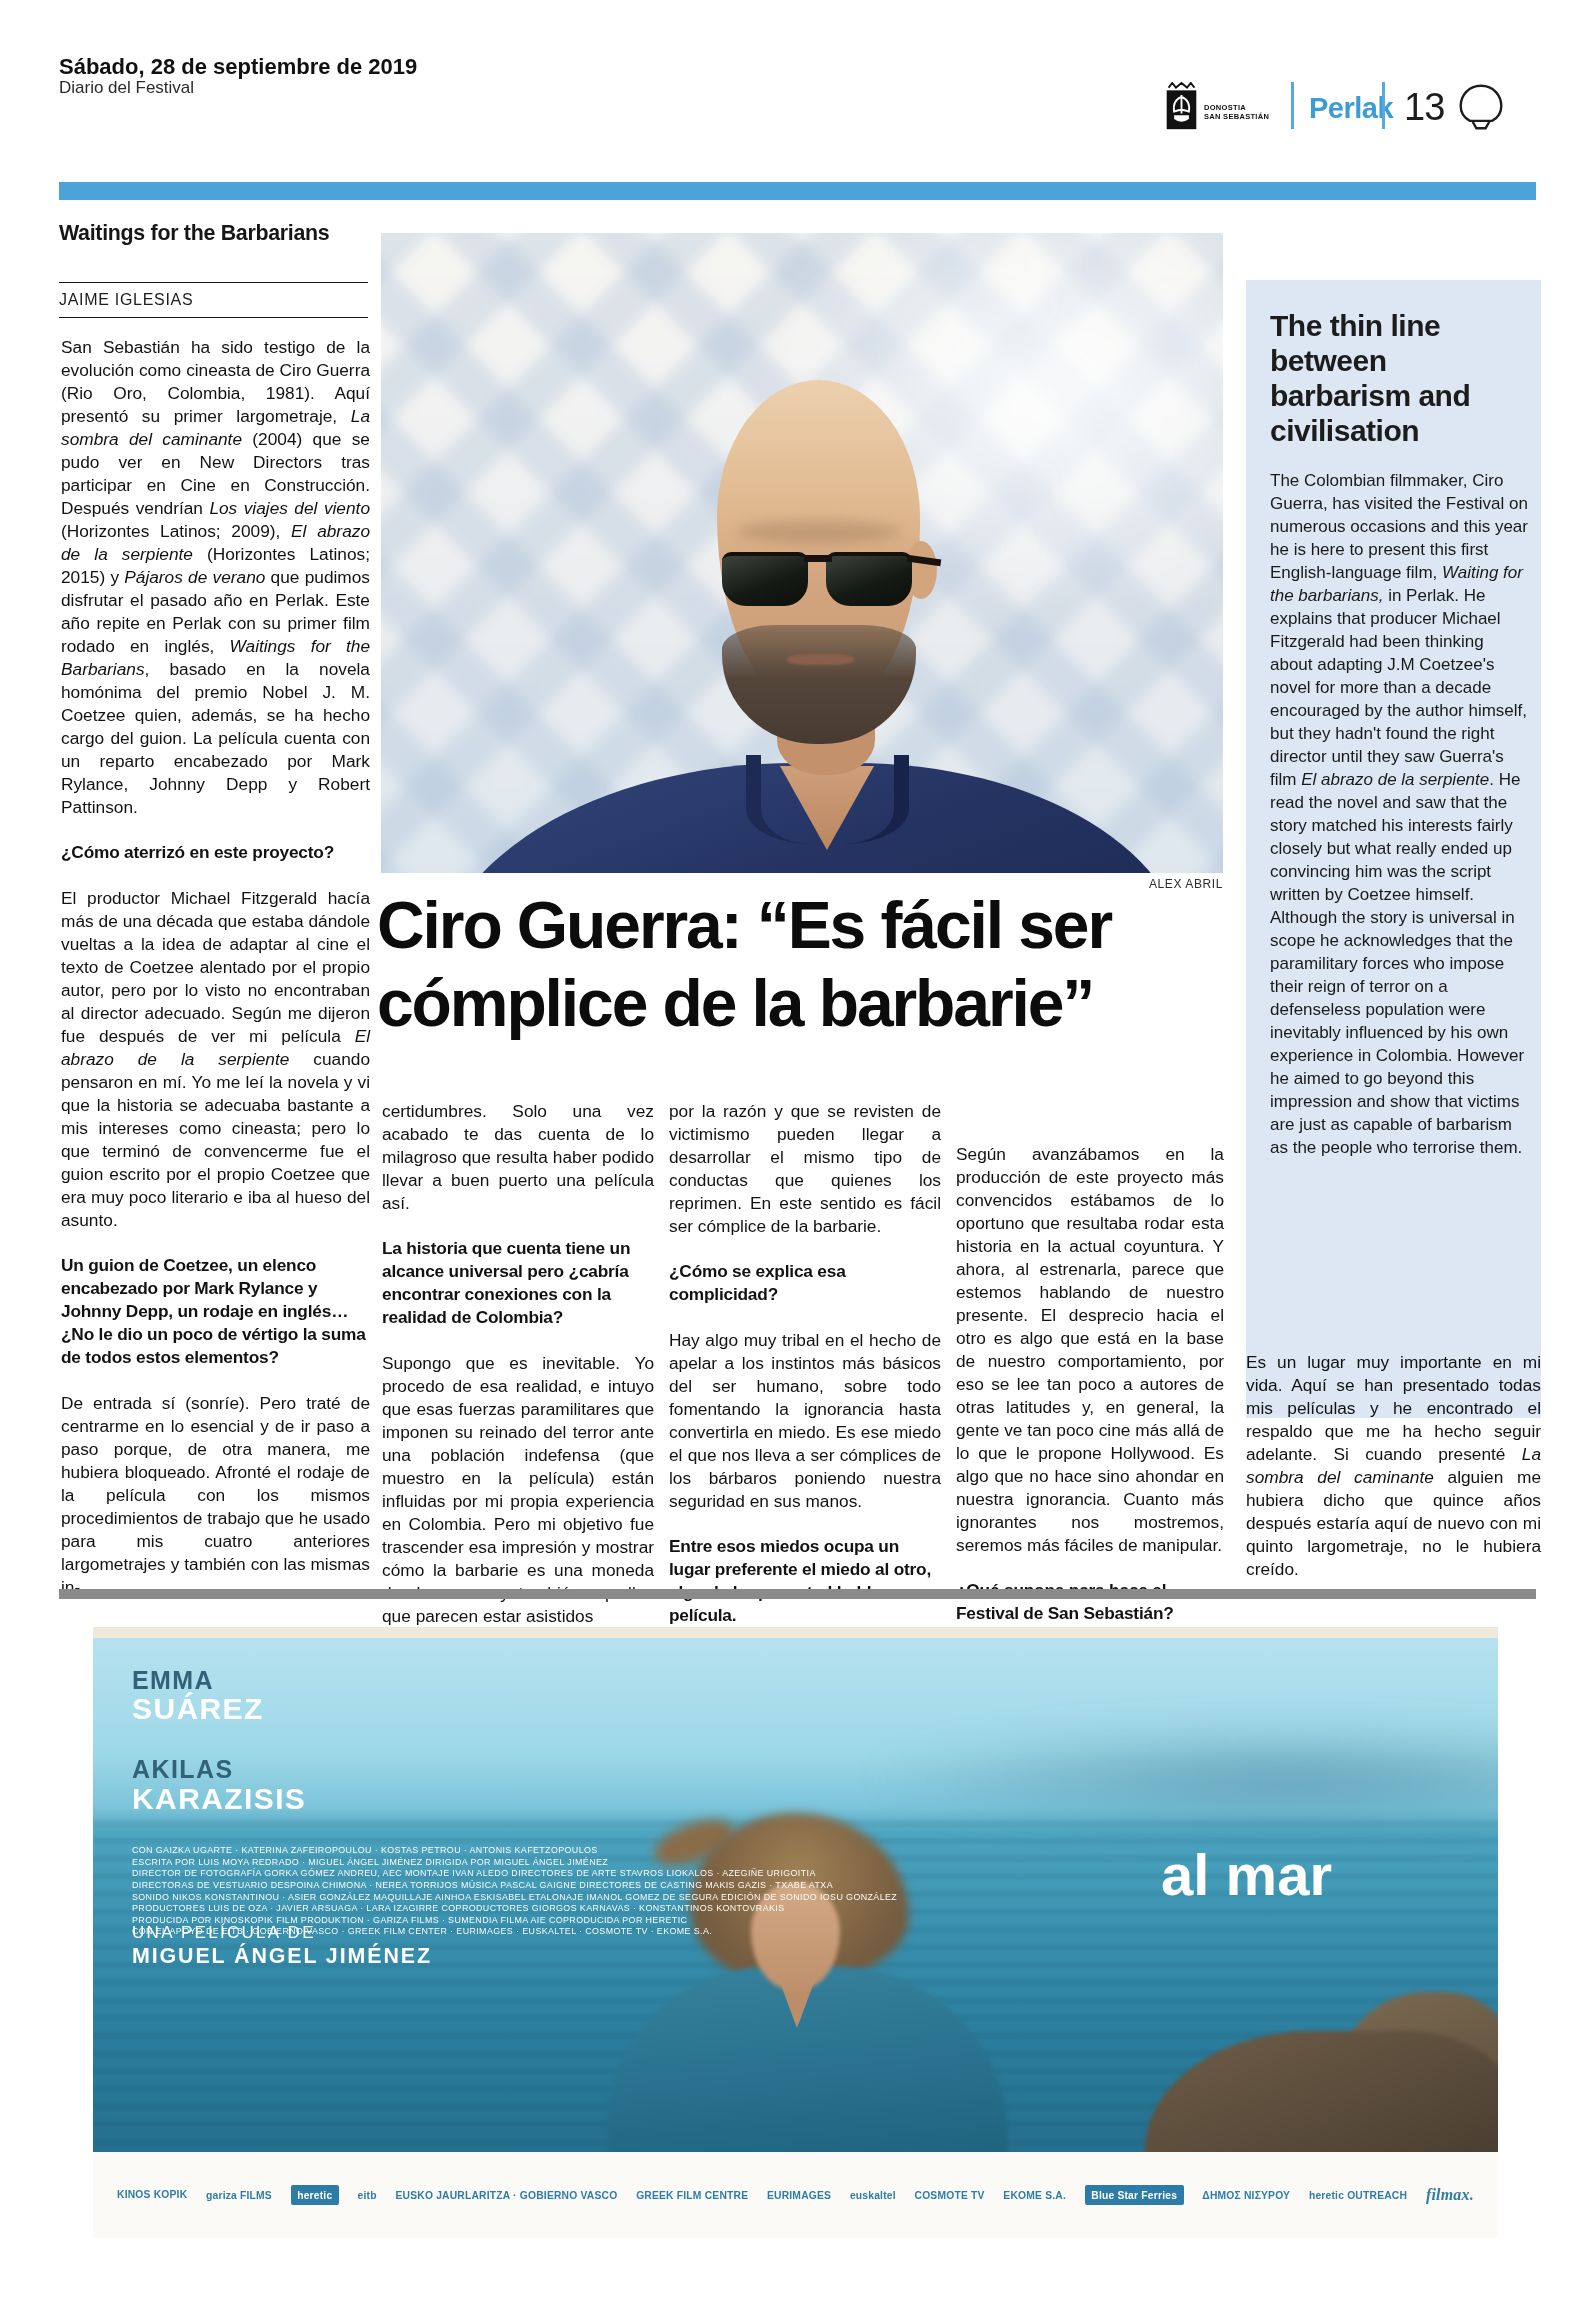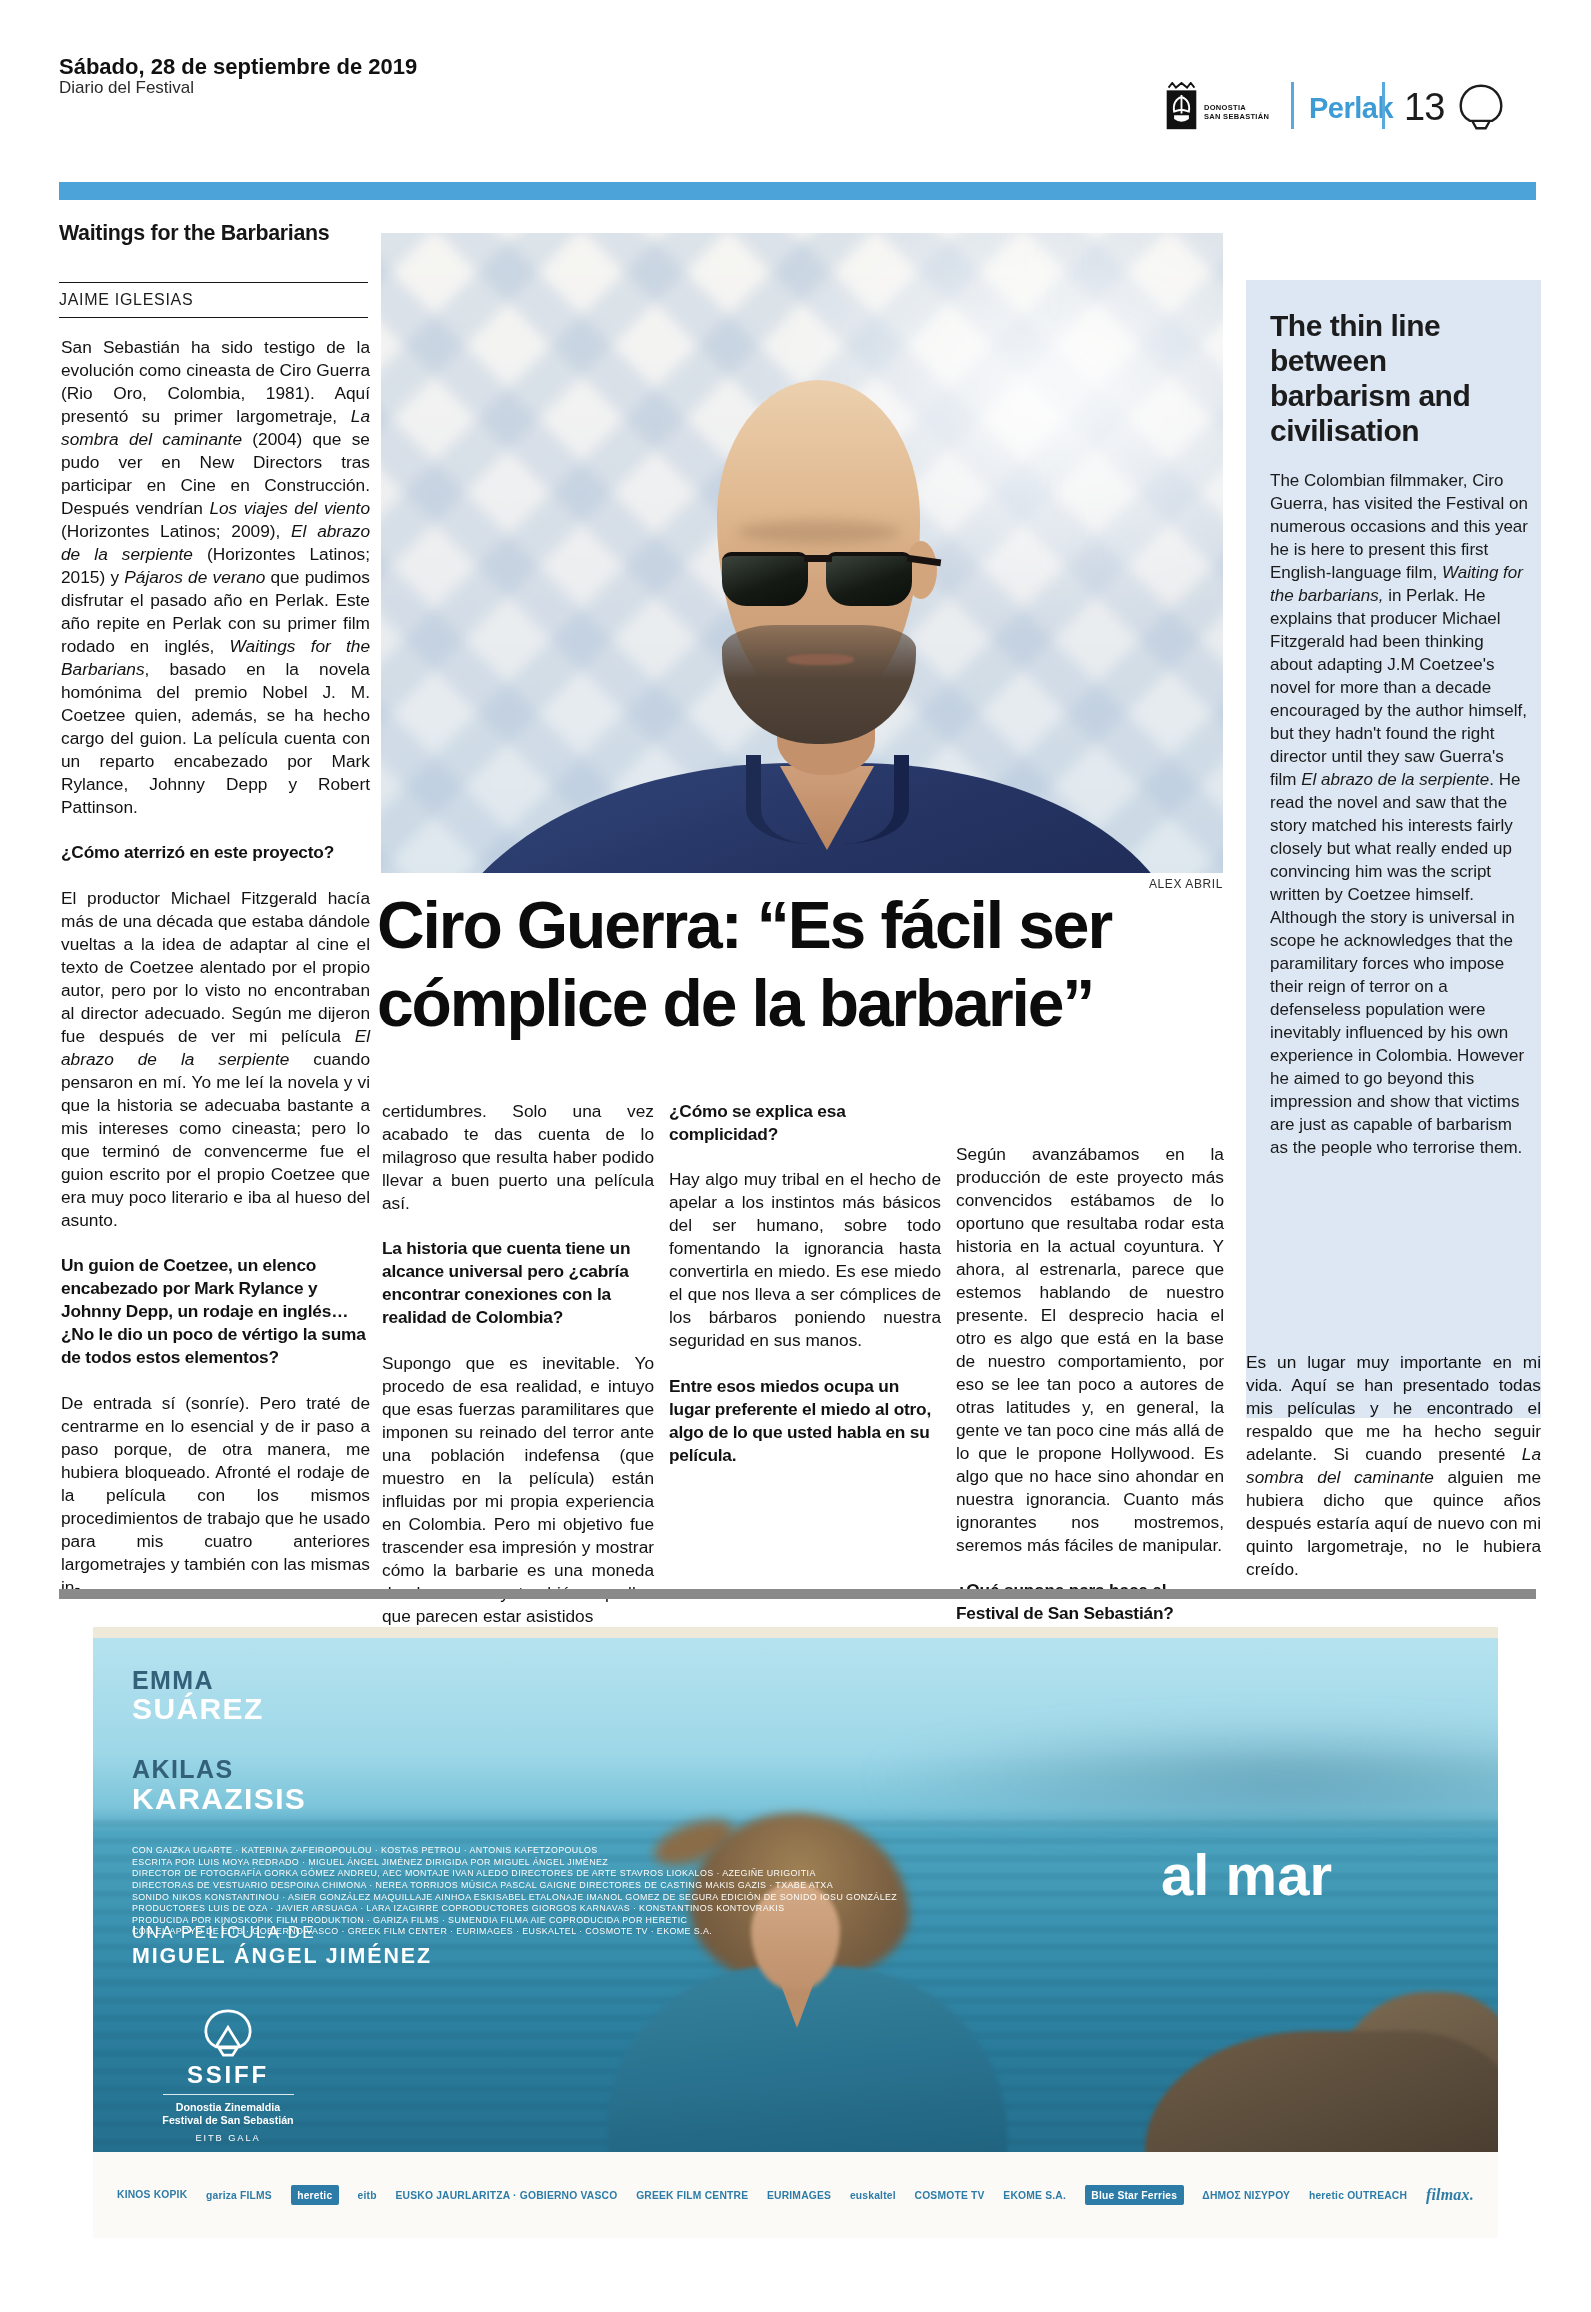--- a/index.html
+++ b/index.html
@@ -195,20 +195,21 @@
     <p class="body-p">De entrada sí (sonríe). Pero traté de centrarme en lo esencial y de ir paso a paso porque, de otra manera, me hubiera bloqueado. Afronté el rodaje de la película con los mismos procedimientos de trabajo que he usado para mis cuatro anteriores largometrajes y también con las mismas in-</p>
   </div>
 
   <div class="abs col col2">
     <p class="body-p">certidumbres. Solo una vez acabado te das cuenta de lo milagroso que resulta haber podido llevar a buen puerto una película así.</p>
     <p class="q">La historia que cuenta tiene un alcance universal pero ¿cabría encontrar conexiones con la realidad de Colombia?</p>
     <p class="body-p">Supongo que es inevitable. Yo procedo de esa realidad, e intuyo que esas fuerzas paramilitares que imponen su reinado del terror ante una población indefensa (que muestro en la película) están influidas por mi propia experiencia en Colombia. Pero mi objetivo fue trascender esa impresión y mostrar cómo la barbarie es una moneda de dos caras y también aquellos que parecen estar asistidos</p>
   </div>
 
   <div class="abs col col3">
+    <p class="body-p">por la razón y que se revisten de victimismo pueden llegar a desarrollar el mismo tipo de conductas que quienes los reprimen. En este sentido es fácil ser cómplice de la barbarie.</p>
     <p class="q">¿Cómo se explica esa complicidad?</p>
     <p class="body-p">Hay algo muy tribal en el hecho de apelar a los instintos más básicos del ser humano, sobre todo fomentando la ignorancia hasta convertirla en miedo. Es ese miedo el que nos lleva a ser cómplices de los bárbaros poniendo nuestra seguridad en sus manos.</p>
     <p class="q">Entre esos miedos ocupa un lugar preferente el miedo al otro, algo de lo que usted habla en su película.</p>
   </div>
 
   <div class="abs col col4">
     <p class="body-p">Según avanzábamos en la producción de este proyecto más convencidos estábamos de lo oportuno que resultaba rodar esta historia en la actual coyuntura. Y ahora, al estrenarla, parece que estemos hablando de nuestro presente. El desprecio hacia el otro es algo que está en la base de nuestro comportamiento, por eso se lee tan poco a autores de otras latitudes y, en general, la gente ve tan poco cine más allá de lo que le propone Hollywood. Es algo que no hace sino ahondar en nuestra ignorancia. Cuanto más ignorantes nos mostremos, seremos más fáciles de manipular.</p>
     <p class="q">¿Qué supone para hace el Festival de San Sebastián?</p>
   </div>
 
@@ -252,32 +253,20 @@
         <div>DIRECTORAS DE VESTUARIO DESPOINA CHIMONA · NEREA TORRIJOS  MÚSICA PASCAL GAIGNE  DIRECTORES DE CASTING MAKIS GAZIS · TXABE ATXA</div>
         <div>SONIDO NIKOS KONSTANTINOU · ASIER GONZÁLEZ  MAQUILLAJE AINHOA ESKISABEL  ETALONAJE IMANOL GOMEZ DE SEGURA  EDICIÓN DE SONIDO IOSU GONZÁLEZ</div>
         <div>PRODUCTORES LUIS DE OZA · JAVIER ARSUAGA · LARA IZAGIRRE  COPRODUCTORES GIORGOS KARNAVAS · KONSTANTINOS KONTOVRAKIS</div>
         <div>PRODUCIDA POR KINOSKOPIK FILM PRODUKTION · GARIZA FILMS · SUMENDIA FILMA AIE  COPRODUCIDA POR HERETIC</div>
         <div>CON EL APOYO DE EITB · GOBIERNO VASCO · GREEK FILM CENTER · EURIMAGES · EUSKALTEL · COSMOTE TV · EKOME S.A.</div>
       </div>
 
       <div class="ad-by">UNA PELÍCULA DE</div>
       <div class="ad-director">MIGUEL ÁNGEL JIMÉNEZ</div>
 
-      <div class="ssiff">
-        <svg width="60" height="48" viewBox="0 0 64 52">
-          <path d="M32 2 C16 2 8 14 8 24 C8 32 13 38 19 41 L45 41 C51 38 56 32 56 24 C56 14 48 2 32 2 Z" fill="none" stroke="#fff" stroke-width="3"></path>
-          <path d="M22 42 L27 50 L37 50 L42 42 Z" fill="none" stroke="#fff" stroke-width="3"></path>
-          <path d="M19 41 L32 20 L45 41" fill="none" stroke="#fff" stroke-width="3"></path>
-        </svg>
-        <div class="acr">SSIFF</div>
-        <div class="rule"></div>
-        <div class="l1">Donostia Zinemaldia</div>
-        <div class="l2">Festival de San Sebastián</div>
-        <div class="l3">EITB GALA</div>
-      </div>
     </div>
 
     <div class="logostrip">
       <span class="logo logo-stack">KINOS KOPIK</span>
       <span class="logo">gariza FILMS</span>
       <span class="logo logo-box">heretic</span>
       <span class="logo">eitb</span>
       <span class="logo">EUSKO JAURLARITZA · GOBIERNO VASCO</span>
       <span class="logo">GREEK FILM CENTRE</span>
       <span class="logo">EURIMAGES</span>

